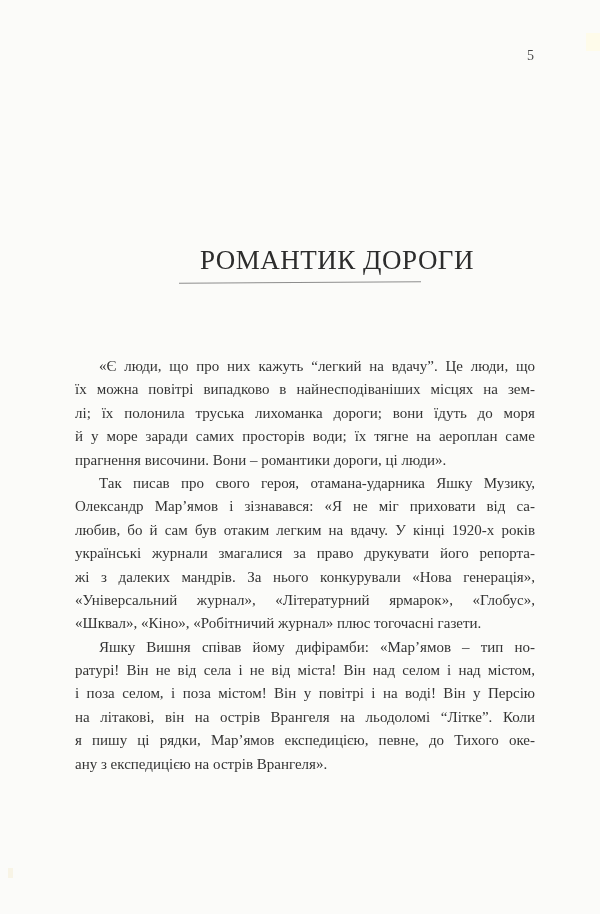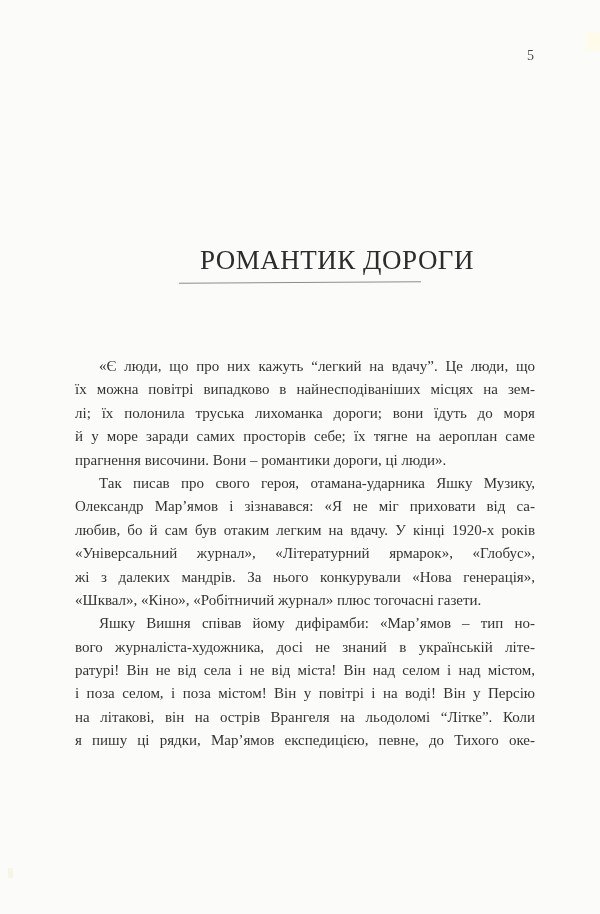--- a/index.html
+++ b/index.html
@@ -105,36 +105,37 @@
   <h1 class="chapter-title">РОМАНТИК ДОРОГИ</h1>
 
   <hr class="title-divider">
 
   <div class="body-text">
 
     <div class="paragraph">
       <div class="text-line first">«Є люди, що про них кажуть “легкий на вдачу”. Це люди, що</div>
       <div class="text-line">їх можна повітрі випадково в найнесподіваніших місцях на зем-</div>
       <div class="text-line">лі; їх полонила труська лихоманка дороги; вони їдуть до моря</div>
-      <div class="text-line">й у море заради самих просторів себе; їх тягне на аероплан саме</div>
+      <div class="text-line">й у море заради самих просторів води; їх тягне на аероплан саме</div>
       <div class="text-line last">прагнення височини. Вони – романтики дороги, ці люди».</div>
     </div>
 
     <div class="paragraph">
       <div class="text-line first">Так писав про свого героя, отамана-ударника Яшку Музику,</div>
       <div class="text-line">Олександр Мар’ямов і зізнавався: «Я не міг приховати від са-</div>
       <div class="text-line">любив, бо й сам був отаким легким на вдачу. У кінці 1920-х років</div>
+      <div class="text-line">українські журнали змагалися за право друкувати його репорта-</div>
+      <div class="text-line">жі з далеких мандрів. За нього конкурували «Нова генерація»,</div>
       <div class="text-line">«Універсальний журнал», «Літературний ярмарок», «Глобус»,</div>
-      <div class="text-line">жі з далеких мандрів. За нього конкурували «Нова генерація»,</div>
       <div class="text-line last">«Шквал», «Кіно», «Робітничий журнал» плюс тогочасні газети.</div>
     </div>
 
     <div class="paragraph">
       <div class="text-line first">Яшку Вишня співав йому дифірамби: «Мар’ямов – тип но-</div>
-      <div class="text-line">вого журналіста-художника, досі не знаний в українській літе-</div>
       <div class="text-line">ратурі! Він не від села і не від міста! Він над селом і над містом,</div>
       <div class="text-line">і поза селом, і поза містом! Він у повітрі і на воді! Він у Персію</div>
       <div class="text-line">на літакові, він на острів Врангеля на льодоломі “Літке”. Коли</div>
       <div class="text-line">я пишу ці рядки, Мар’ямов експедицією, певне, до Тихого оке-</div>
+      <div class="text-line last">ану з експедицією на острів Врангеля».</div>
     </div>
 
   </div>
 </div>
 
 </body></html>

